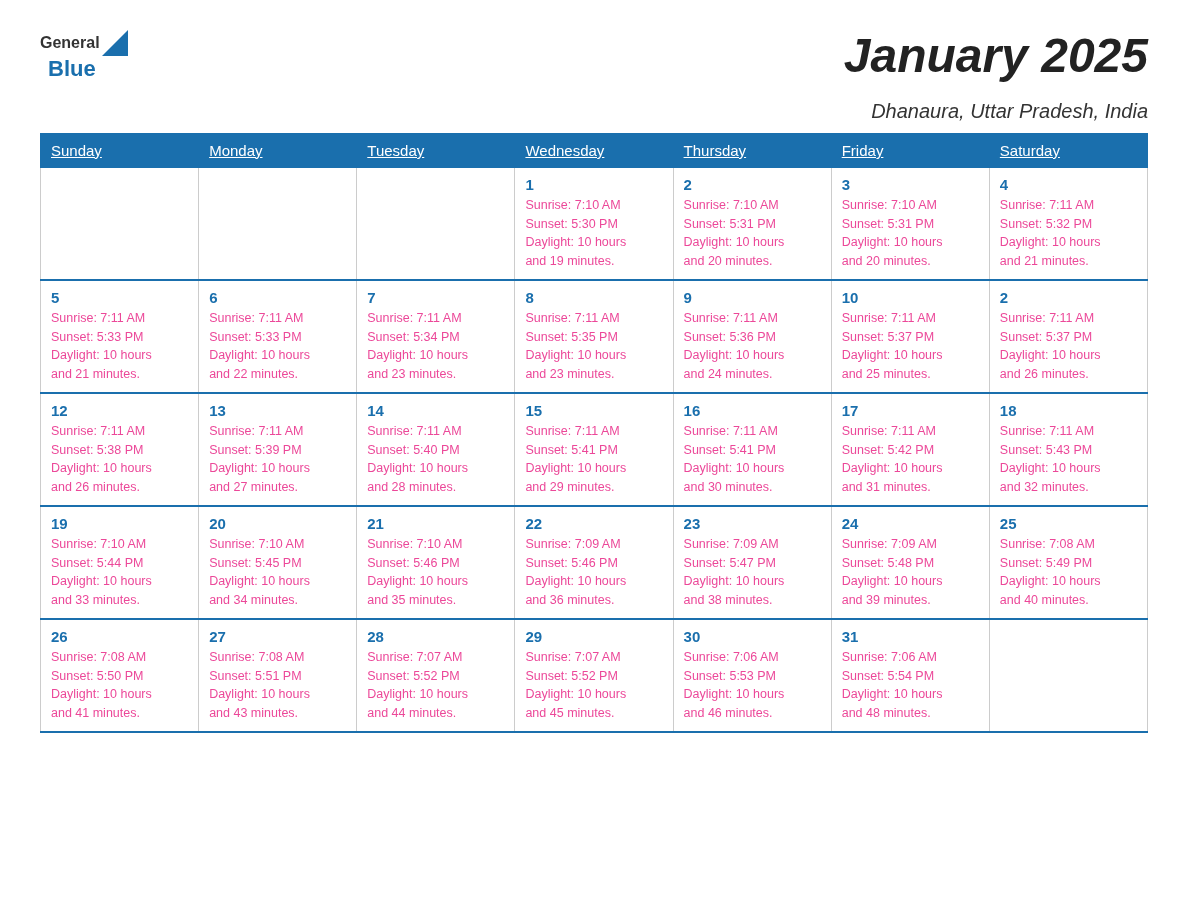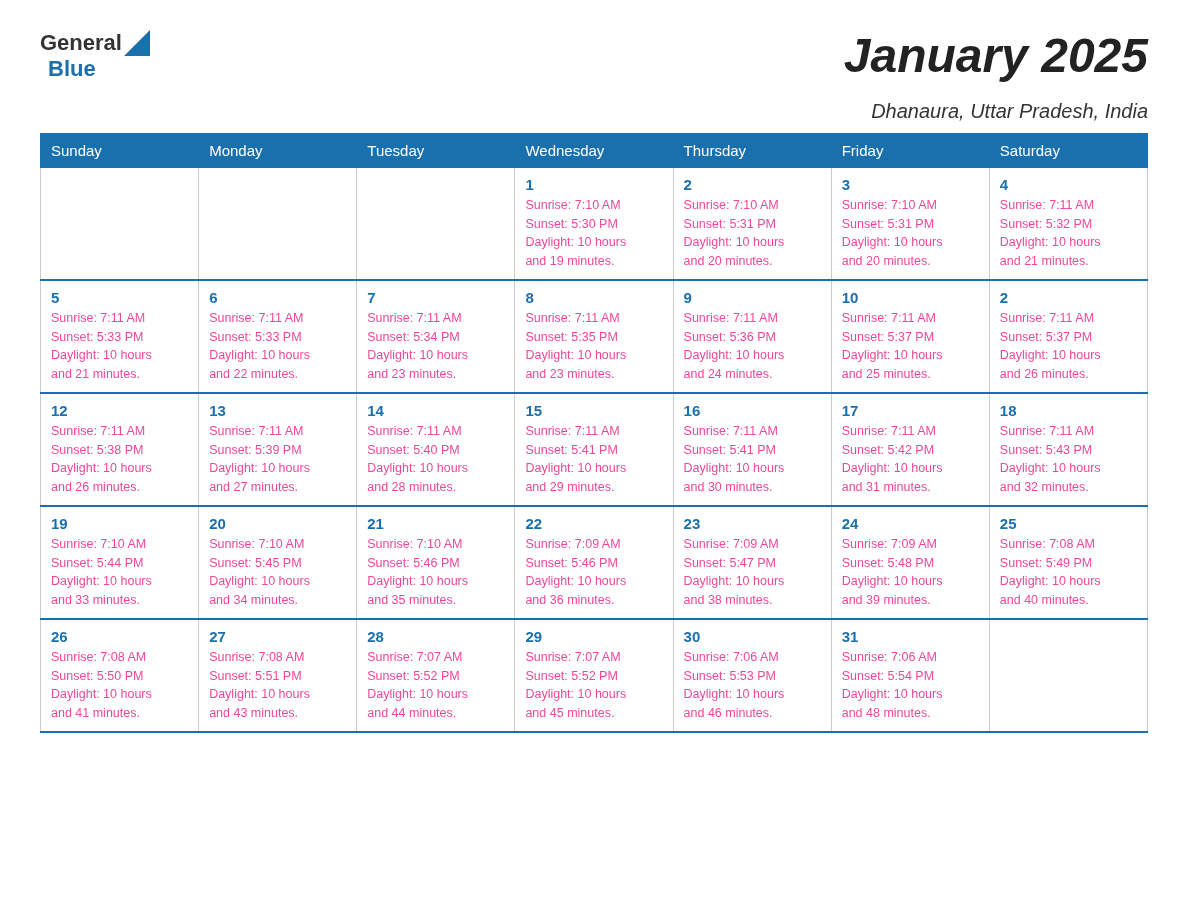--- a/index.html
+++ b/index.html
@@ -15,21 +15,21 @@
       justify-content: space-between;
       align-items: flex-start;
       margin-bottom: 10px;
     }
     .logo {
       display: flex;
       align-items: center;
       gap: 4px;
     }
     .logo-text-general {
-      font-size: 22px;
+      font-size: 16px;
       font-weight: bold;
       color: #333;
     }
     .logo-text-blue {
       font-size: 22px;
       font-weight: bold;
       color: #1a6fad;
     }
     .title-section {
       text-align: right;
@@ -54,20 +54,21 @@
     .calendar thead tr {
       background-color: #1a6fad;
     }
     .calendar thead th {
       color: #fff;
       font-size: 15px;
       font-weight: normal;
       padding: 8px 10px;
       text-align: left;
       border: 1px solid #1a6fad;
+      text-decoration: underline;
     }
     .calendar tbody td {
       vertical-align: top;
       padding: 8px 10px;
       border: 1px solid #ccc;
       width: 14.28%;
       min-height: 90px;
       font-size: 13px;
       color: #333;
     }

